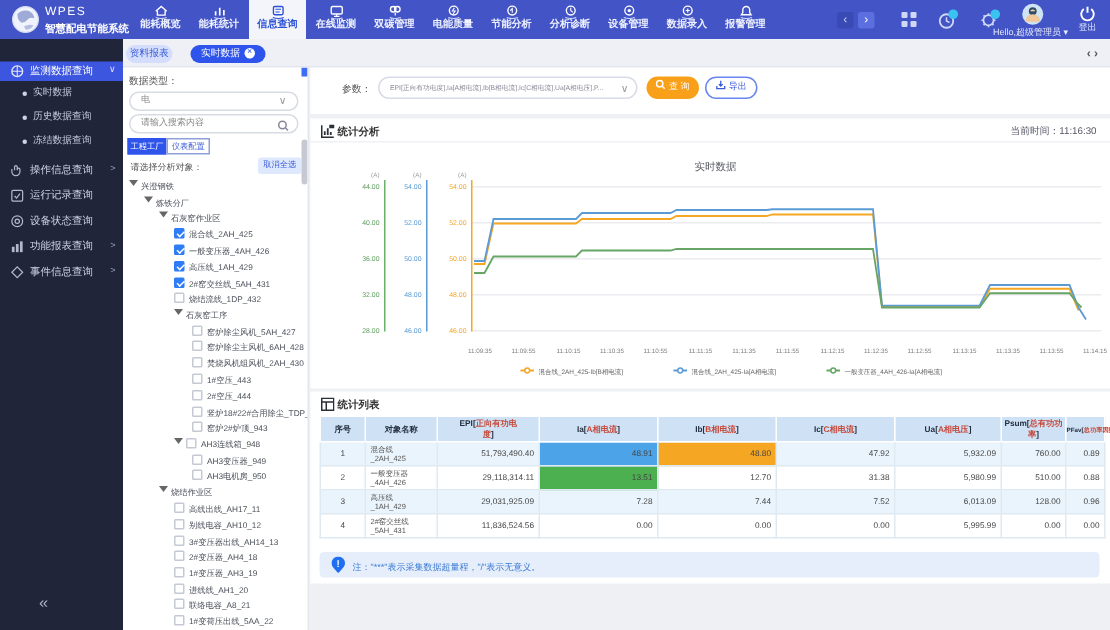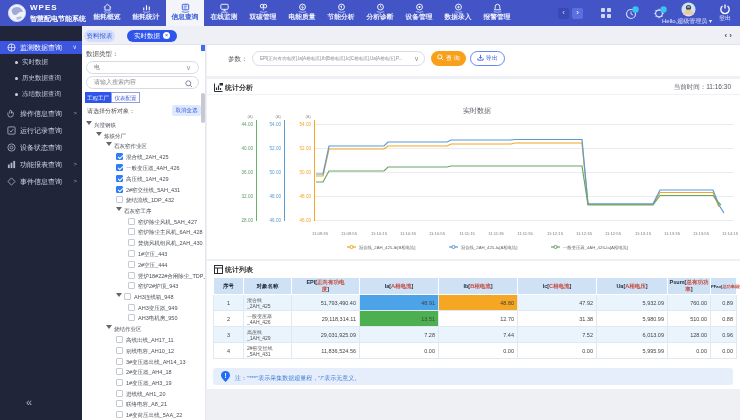--- a/index.html
+++ b/index.html
@@ -51,21 +51,21 @@
 <div id="app">
 
 <div id="topbar">
 
   <svg class="abs" style="left:8px;top:4px;" width="18" height="18" viewBox="0 0 20 20">
     <circle cx="10" cy="10" r="9.5" fill="#f0f3fb"></circle>
     <path d="M4 6 Q7 2.5 12 3.5 Q16 5 16.5 9 Q13 8 11 10.5 Q9 13 6.5 12 Q4 10.5 4 6Z" fill="#9dabd6"></path>
     <path d="M9 15 Q13 13 16 14.5 Q13.5 18 10 17.5Z" fill="#b3bfe2"></path>
     <circle cx="10" cy="10" r="9.5" fill="none" stroke="#d7def5" stroke-width="1"></circle>
   </svg>
-  <div class="abs" style="left:30px;top:3px;color:#fff;font-size:8px;font-weight:bold;letter-spacing:1px;">WPES</div>
+  <div class="abs" style="left:30px;top:3px;color:#fff;font-size:8px;font-weight:normal;letter-spacing:1px;">WPES</div>
   <div class="abs" style="left:30px;top:14px;color:#fff;font-size:7px;font-weight:bold;">智慧配电节能系统</div>
 
   <div class="navitem" style="left:88px;">
         <svg class="ic" viewBox="0 0 12 12">
           <path d="M2 6 6 2.5 10 6" fill="none" stroke="#fff" stroke-width="1"></path>
           <path d="M3.2 5.5v3.3h5.6V5.5" fill="none" stroke="#fff" stroke-width="1"></path>
           <path d="M2 10.5q4 1.6 8 0" fill="none" stroke="#cfd8ff" stroke-width=".8"></path>
         </svg>
         <span class="tx">能耗概览</span>
       </div>

